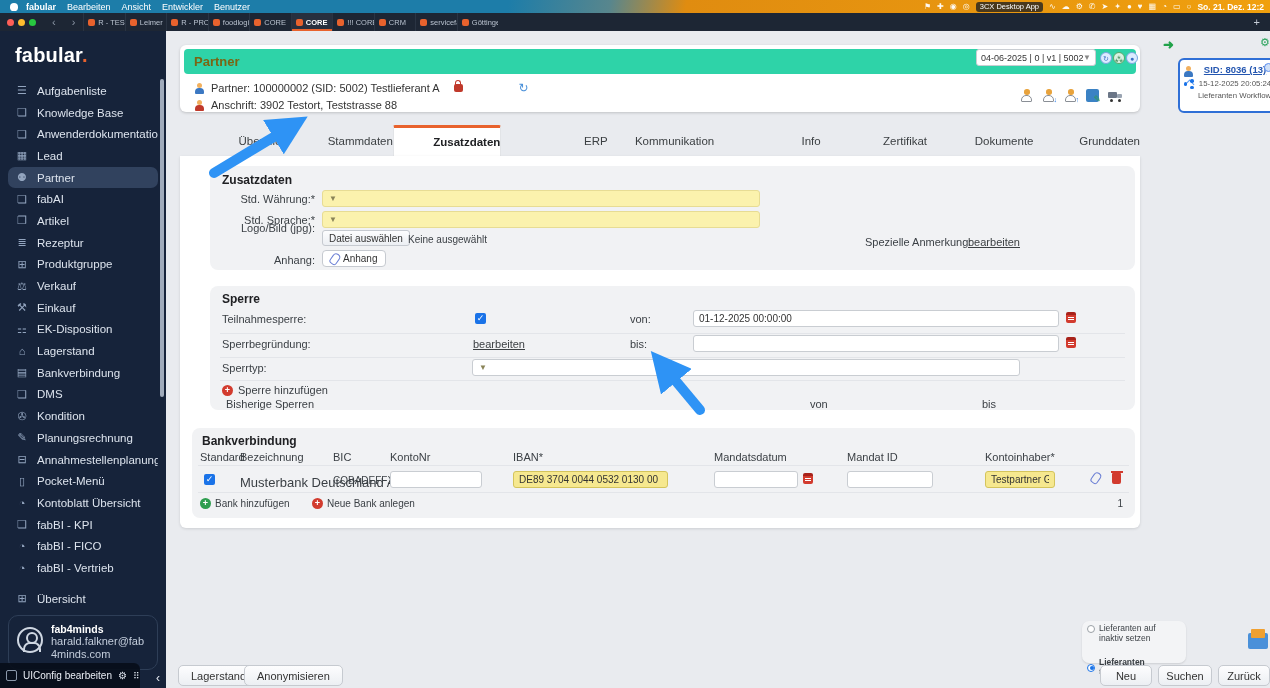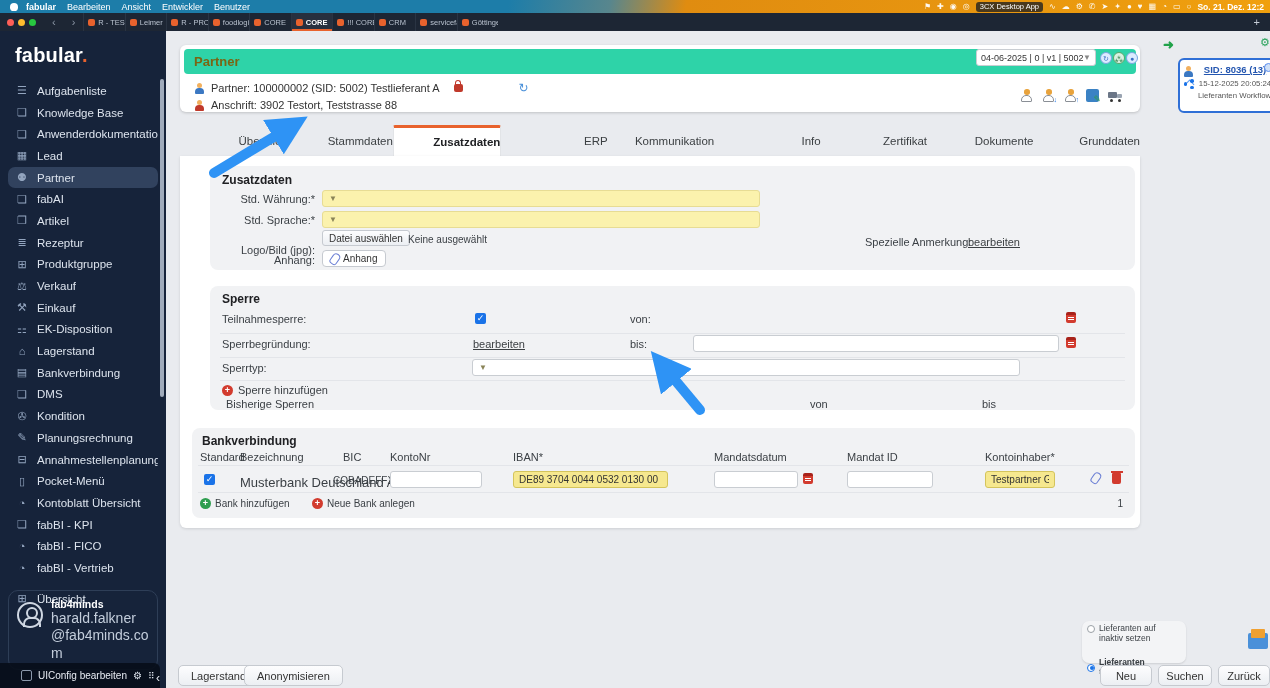--- a/index.html
+++ b/index.html
@@ -46,23 +46,23 @@
   .side-item.active { background:#31425e; }
   .side-item.gap { margin-top:9px; }
   .side-icon { width:12px; font-size:11px; color:#93a5bf; text-align:center; flex:none; }
   .side-scrollbar { position:absolute; right:2px; top:48px; width:4px; height:318px; background:#b9c3d2; border-radius:2px; opacity:.85; }
   .usercard { position:absolute; left:8px; bottom:18px; width:150px; border:1px solid #2e3e57; border-radius:10px;
     padding:7px 8px; display:flex; gap:8px; }
   .avatar { width:26px; height:26px; border:2px solid #cfd7e2; border-radius:50%; position:relative; flex:none; margin-top:4px; }
   .avatar::before { content:""; position:absolute; left:7px; top:3px; width:8px; height:8px; border:2px solid #cfd7e2; border-radius:50%; }
   .avatar::after { content:""; position:absolute; left:4px; top:13px; width:14px; height:8px; border:2px solid #cfd7e2; border-bottom:none; border-radius:7px 7px 0 0; }
   .uname { font-size:10.5px; font-weight:bold; color:#fff; }
-  .uemail { font-size:14px; color:#c3cddb; word-break:break-all; line-height:1.25; }
-  .uiconfig { position:absolute; left:0px; bottom:0px; width:160px; height:25px; background:rgba(8,14,26,.92);
-    border-radius:0 6px 0 0; display:flex; align-items:center; gap:6px; padding:0 21px; }
+  .uemail { font-size:11px; color:#c3cddb; word-break:break-all; line-height:1.25; }
+  .uiconfig { position:absolute; left:0px; bottom:0px; width:140px; height:25px; background:rgba(8,14,26,.92);
+    border-radius:0 6px 0 0; display:flex; align-items:center; gap:6px; padding:0 6px; }
   .uiconfig .cb { width:11px; height:11px; border:1.5px solid #8родget; border:1.5px solid #8b98ab; border-radius:2px; background:transparent; flex:none; }
   .uiconfig .lbl { font-size:10px; color:#e8ecf3; white-space:nowrap; }
   .uiconfig .gears { font-size:10px; color:#dfe5ee; }
   .uiconfig .grid { font-size:9px; color:#dfe5ee; }
   .collapse { position:absolute; right:6px; bottom:3px; color:#e6ebf2; font-size:12px; }
 
   
   .main { flex:1; position:relative; background:#e9ebef; }
 
   
@@ -475,37 +475,38 @@
       <div class="panel" style="left:30px; top:10px; width:925px; height:104px;">
         <h3 style="position:absolute; left:12px; top:7px;">Zusatzdaten</h3>
         <span class="lbl" style="position:absolute; left:0; top:27px; width:105px; text-align:right;">Std. Währung:*</span>
         <div class="ylw-select" style="position:absolute; left:112px; top:24px; width:438px;">
           <span class="chev">▼</span>
         </div>
         <span class="lbl" style="position:absolute; left:0; top:48px; width:105px; text-align:right;">Std. Sprache:*</span>
         <div class="ylw-select" style="position:absolute; left:112px; top:45px; width:438px;">
           <span class="chev">▼</span>
         </div>
-        <span class="lbl" style="position:absolute; left:0; top:78px; width:105px; text-align:right;">Logo/Bild (jpg):</span>
+        <span class="lbl" style="position:absolute; left:0; top:56px; width:105px; text-align:right;">Logo/Bild (jpg):</span>
         <button class="btn" style="left:112px; top:64px; height:16px; font-size:10px; padding:0 6px; border-radius:3px;">Datei auswählen</button>
         <span class="lbl" style="position:absolute; left:198px; top:68px; font-size:10px;">Keine ausgewählt</span>
         <span class="lbl" style="position:absolute; left:0; top:88px; width:105px; text-align:right;">Anhang:</span>
         <button class="btn" style="left:112px; top:84px; height:17px; font-size:10px; padding:0 8px; border-radius:4px; background:#fff; gap:4px;">
           <span class="clip-ico"></span>
           <span>Anhang</span>
         </button>
         <span class="lbl" style="position:absolute; left:655px; top:70px;">Spezielle Anmerkung:</span>
         <a class="link" style="position:absolute; left:758px; top:70px;">bearbeiten</a>
       </div>
 
       <div class="panel" style="left:30px; top:130px; width:925px; height:124px;">
         <h3 style="position:absolute; left:12px; top:6px;">Sperre</h3>
         <span class="lbl" style="position:absolute; left:12px; top:27px;">Teilnahmesperre:</span>
         <span class="checkbox" style="position:absolute; left:265px; top:27px;">✓</span>
         <span class="lbl" style="position:absolute; left:420px; top:27px;">von:</span>
+        <input class="txt-input" style="position: absolute; left: 483px; top: 24px; width: 366px;" value="01-12-2025 00:00:00">
         <span class="cal-ico" style="position:absolute; left:856px; top:26px;"></span>
         <div class="hairline" style="top:47px;"></div>
         <span class="lbl" style="position:absolute; left:12px; top:52px;">Sperrbegründung:</span>
         <a class="link" style="position:absolute; left:263px; top:52px;">bearbeiten</a>
         <span class="lbl" style="position:absolute; left:420px; top:52px;">bis:</span>
         <input class="txt-input" style="position: absolute; left: 483px; top: 49px; width: 366px;">
         <span class="cal-ico" style="position:absolute; left:856px; top:51px;"></span>
         <div class="hairline" style="top:71px;"></div>
         <span class="lbl" style="position:absolute; left:12px; top:76px;">Sperrtyp:</span>
         <div class="ylw-select" style="position:absolute; left:262px; top:73px; width:548px; background:#fff; border-color:#c9cdd2;">
@@ -518,21 +519,21 @@
         </span>
         <span class="lbl" style="position:absolute; left:16px; top:112px;">Bisherige Sperren</span>
         <span class="lbl" style="position:absolute; left:600px; top:112px;">von</span>
         <span class="lbl" style="position:absolute; left:772px; top:112px;">bis</span>
       </div>
 
       <div class="panel" style="left:12px; top:272px; width:943px; height:90px;">
         <h3 style="position:absolute; left:10px; top:6px;">Bankverbindung</h3>
         <span class="lbl" style="position:absolute; left:8px; top:23px;">Standard</span>
         <span class="lbl" style="position:absolute; left:48px; top:23px;">Bezeichnung</span>
-        <span class="lbl" style="position:absolute; left:151px; top:23px;">BIC</span>
+        <span class="lbl" style="position:absolute; left:141px; top:23px;">BIC</span>
         <span class="lbl" style="position:absolute; left:198px; top:23px;">KontoNr</span>
         <span class="lbl" style="position:absolute; left:321px; top:23px;">IBAN*</span>
         <span class="lbl" style="position:absolute; left:522px; top:23px;">Mandatsdatum</span>
         <span class="lbl" style="position:absolute; left:655px; top:23px;">Mandat ID</span>
         <span class="lbl" style="position:absolute; left:793px; top:23px;">Kontoinhaber*</span>
         <div class="hairline" style="top:37px; left:6px; right:6px;"></div>
         <div>
           <span class="checkbox" style="position:absolute; left:12px; top:46px;">✓</span>
           <span class="lbl" style="position:absolute; left:48px; top:47px; font-size:13px;">Musterbank Deutschland AG</span>
 

